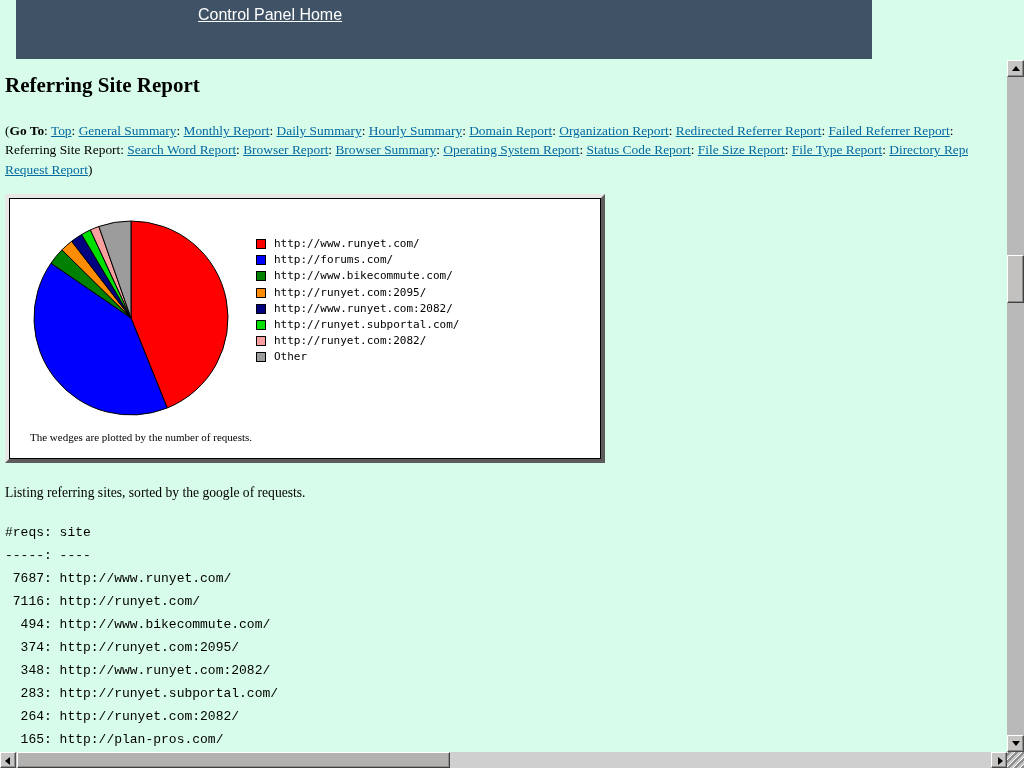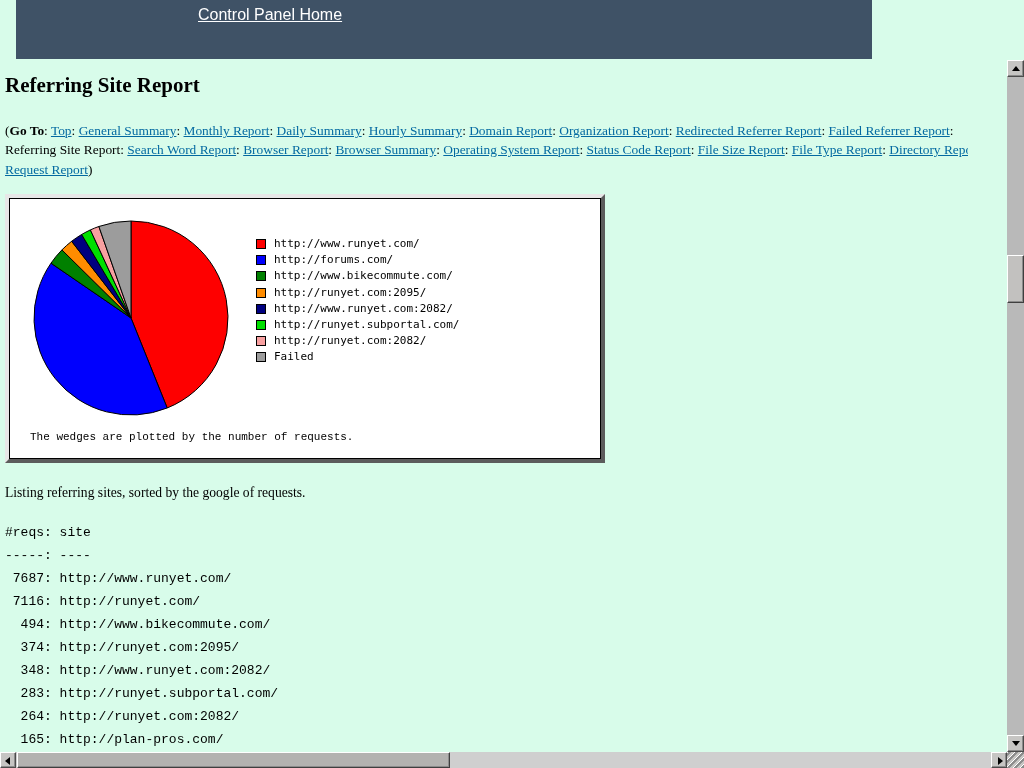--- a/index.html
+++ b/index.html
@@ -24,21 +24,21 @@
   .chartbox { position:absolute; left:5px; top:134px; width:600px; height:269px;
               border:4px solid; border-color:#e7e7e7 #5c5c5c #5c5c5c #e7e7e7; }
   .chartbox-inner { position:relative; width:100%; height:100%; background:#ffffff; border:1px solid #000;padding-left:46px; }
   .pie-svg { position:absolute; left:21px; top:19px; width:200px; height:200px; }
 
   .legend { position:absolute; left:246px; top:38px; }
   .legend-row { position:relative; height:16.2px; }
   .legend-swatch { position:absolute; left:0; top:2px; width:10px; height:10px; border:1px solid #000; }
   .legend-label { position:absolute; left:18px; top:0; font-family:"DejaVu Sans Mono", monospace; font-size:11px; color:#000; white-space:nowrap; }
 
-  .chart-note { position:absolute; left:20px; top:232px; font-family:Liberation Mono, monospace; font-size:11px; color:#000; }
+  .chart-note { position:absolute; left:20px; top:232px; font-family:Liberation Serif, serif; font-size:11px; color:#000; }
 
   .listing-intro { position:absolute; left:5px; top:425px; font-size:13.6px; color:#000; }
 
   .sitetable { position:absolute; left:5px; top:461px; font-family:"Liberation Mono", monospace;
                font-size:13px; line-height:23px; white-space:pre; color:#000; }
 
   
   .sb-btn { position:absolute; background:#c6c5c3; border:1px solid; border-color:#ffffff #4c4c4c #4c4c4c #ffffff;
             box-shadow:inset -1px -1px 0 #8b8b8b; cursor:pointer; }
   .sb-thumb { position:absolute; background:#c2c1bf; border:1px solid; border-color:#ffffff #3f3f3f #3f3f3f #ffffff;
@@ -111,21 +111,21 @@
           <div class="legend-row">
             <span class="legend-swatch" style="background: rgb(0, 224, 0);"></span>
             <span class="legend-label">http://runyet.subportal.com/</span>
           </div>
           <div class="legend-row">
             <span class="legend-swatch" style="background: rgb(248, 160, 160);"></span>
             <span class="legend-label">http://runyet.com:2082/</span>
           </div>
           <div class="legend-row">
             <span class="legend-swatch" style="background: rgb(156, 156, 156);"></span>
-            <span class="legend-label">Failed</span>
+            <span class="legend-label">Other</span>
           </div>
         </div>
       <div class="chart-note">The wedges are plotted by the number of requests.</div>
     </div>
   </div>
 
   <div class="listing-intro">Listing referring sites, sorted by the google of requests.</div>
 
   <pre class="sitetable">#reqs: site
 -----: ----

